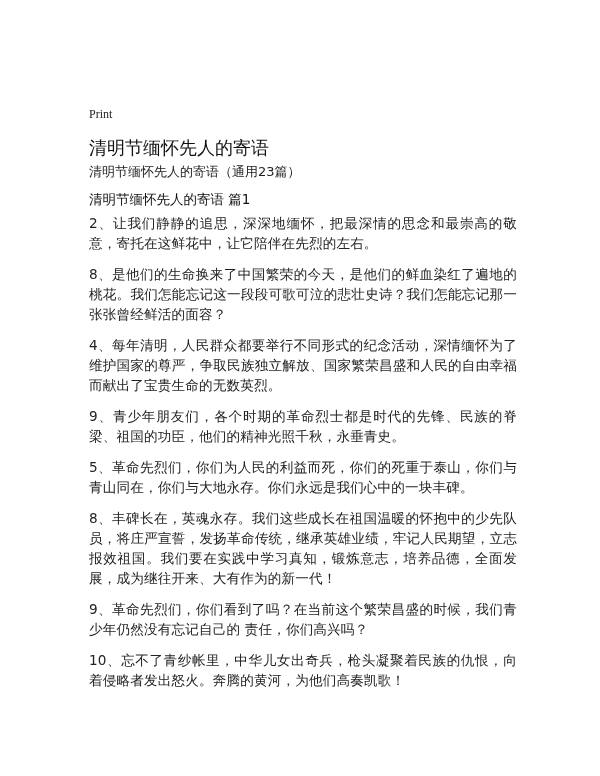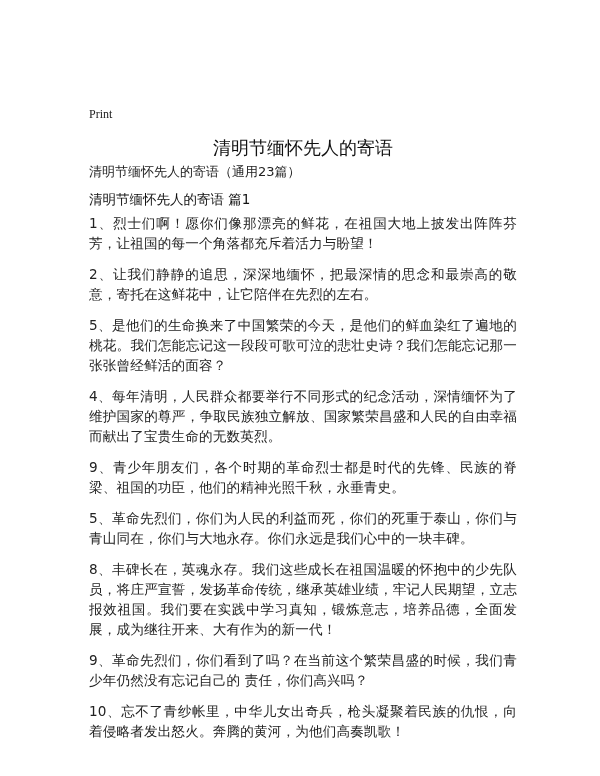--- a/index.html
+++ b/index.html
@@ -1,37 +1,36 @@
 <!DOCTYPE html>
 <html><head>
 <meta charset="utf-8">
 <style>
   html, body { margin: 0; padding: 0; background: #ffffff; }
   body { width: 600px; height: 776px; overflow: hidden; position: relative;
          font-family: "DejaVu Sans", "Liberation Sans", sans-serif; color: #111; }
   .page { position: absolute; left: 89px; top: 70px; width: 428px; }
   .print { font-family: "Liberation Serif", "DejaVu Serif", serif; font-size: 12px; color: #222; height: 16px; line-height: 16px; margin-top: 36px; }
-  .title { text-align: center; font-size: 18px; line-height: 24px; margin-top: 14px; color: #111; width: 428px; }
+  .title { text-align: left; font-size: 18px; line-height: 24px; margin-top: 14px; color: #111; width: 428px; }
   .subtitle { font-size: 13px; line-height: 18px; margin-top: 3px; color: #222; }
   .heading { font-size: 13.5px; line-height: 18px; margin-top: 9px; font-weight: normal; color: #111; }
   .items { margin-top: 5px; }
   .item { font-size: 13.6px; line-height: 20px; margin: 0 0 11px 0; color: #222; letter-spacing: 0.15px; text-align: justify; }
 </style>
 </head>
 <body>
 
 <div class="page">
   <div class="print">Print</div>
   <div class="title">清明节缅怀先人的寄语</div>
   <div class="subtitle">清明节缅怀先人的寄语（通用23篇）</div>
   <div class="heading">清明节缅怀先人的寄语 篇1</div>
   <div class="items">
-    <p class="item">1、烈士们啊！愿你们像那漂亮的鲜花，在祖国大地上披发出阵阵芬芳，让祖国的每一个角落都充斥着活力与盼望！</p>
     <p class="item">2、让我们静静的追思，深深地缅怀，把最深情的思念和最崇高的敬意，寄托在这鲜花中，让它陪伴在先烈的左右。</p>
-    <p class="item">5、是他们的生命换来了中国繁荣的今天，是他们的鲜血染红了遍地的桃花。我们怎能忘记这一段段可歌可泣的悲壮史诗？我们怎能忘记那一张张曾经鲜活的面容？</p>
+    <p class="item">8、是他们的生命换来了中国繁荣的今天，是他们的鲜血染红了遍地的桃花。我们怎能忘记这一段段可歌可泣的悲壮史诗？我们怎能忘记那一张张曾经鲜活的面容？</p>
     <p class="item">4、每年清明，人民群众都要举行不同形式的纪念活动，深情缅怀为了维护国家的尊严，争取民族独立解放、国家繁荣昌盛和人民的自由幸福而献出了宝贵生命的无数英烈。</p>
     <p class="item">9、青少年朋友们，各个时期的革命烈士都是时代的先锋、民族的脊梁、祖国的功臣，他们的精神光照千秋，永垂青史。</p>
     <p class="item">5、革命先烈们，你们为人民的利益而死，你们的死重于泰山，你们与青山同在，你们与大地永存。你们永远是我们心中的一块丰碑。</p>
     <p class="item">8、丰碑长在，英魂永存。我们这些成长在祖国温暖的怀抱中的少先队员，将庄严宣誓，发扬革命传统，继承英雄业绩，牢记人民期望，立志报效祖国。我们要在实践中学习真知，锻炼意志，培养品德，全面发展，成为继往开来、大有作为的新一代！</p>
     <p class="item">9、革命先烈们，你们看到了吗？在当前这个繁荣昌盛的时候，我们青少年仍然没有忘记自己的 责任，你们高兴吗？</p>
     <p class="item">10、忘不了青纱帐里，中华儿女出奇兵，枪头凝聚着民族的仇恨，向着侵略者发出怒火。奔腾的黄河，为他们高奏凯歌！</p>
 
   </div>
 </div>
 

